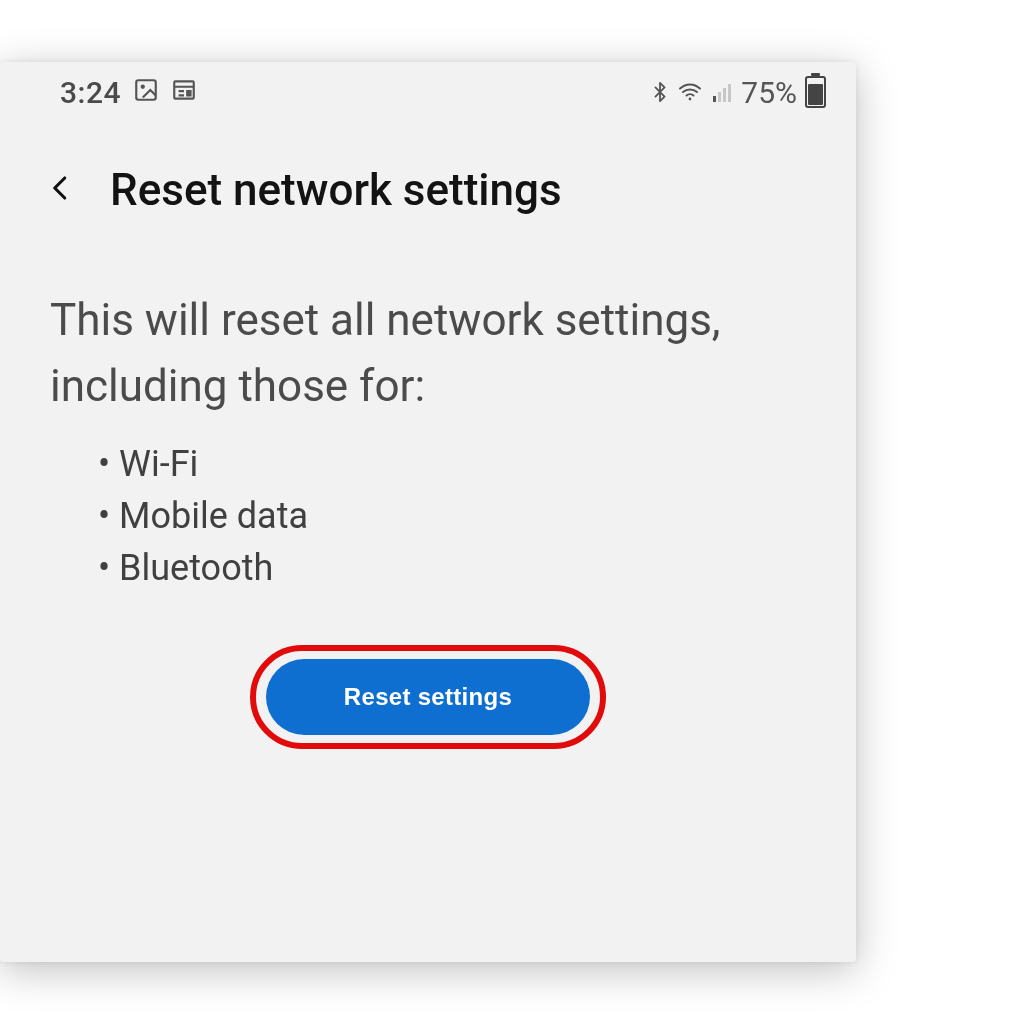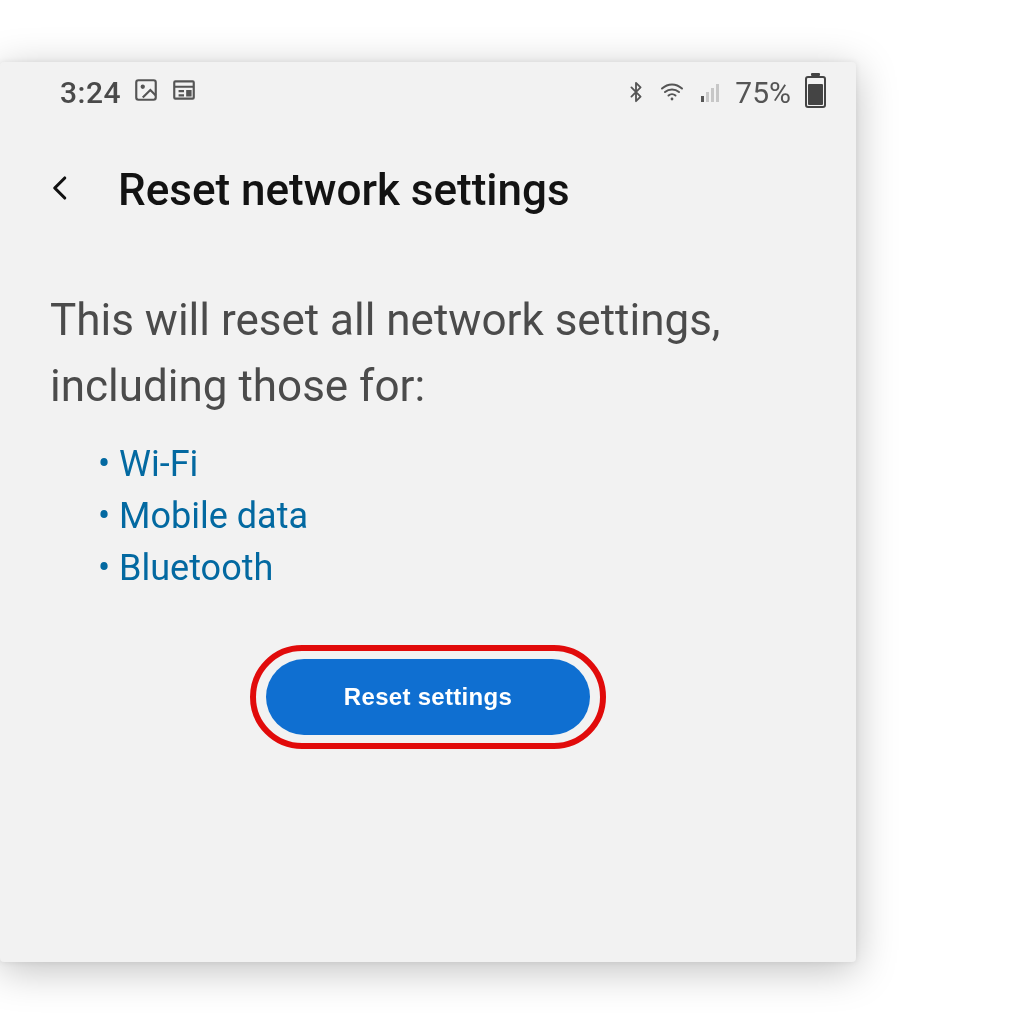--- a/index.html
+++ b/index.html
@@ -2,36 +2,36 @@
 <html><head>
 <meta charset="utf-8">
 <style>
   html,body{margin:0;padding:0;width:1024px;height:1024px;background:#fff;font-family:-apple-system,BlinkMacSystemFont,"Segoe UI",Roboto,Helvetica,Arial,sans-serif;}
   .stage{width:856px;height:1024px;display:flex;align-items:center;justify-content:center;}
   .card{width:900px;height:900px;background:#f2f2f2;border-radius:4px;box-shadow:0 8px 40px rgba(0,0,0,.25),0 0 6px rgba(0,0,0,.08);position:relative;overflow:hidden;}
 
   
   .statusbar{display:flex;justify-content:space-between;align-items:center;height:60px;padding:0 30px;color:#4a4a4a;}
   .sb-left{display:flex;align-items:center;gap:12px;font-size:30px;font-weight:500;letter-spacing:.5px;margin-left:30px;}
-  .sb-right{display:flex;align-items:center;gap:10px;font-size:30px;color:#555;}
+  .sb-right{display:flex;align-items:center;gap:4px;font-size:30px;color:#555;}
   .sb-right svg{display:block}
   .battery{display:inline-flex;align-items:center;}
   .battery-body{width:17px;height:28px;border:2.5px solid #444;border-radius:3px;position:relative;display:inline-block;margin-left:4px;}
   .battery-body::before{content:"";position:absolute;top:-5px;left:4px;width:9px;height:3px;background:#444;border-radius:1px;}
   .battery-fill{position:absolute;left:1px;right:1px;bottom:1px;height:75%;background:#444;border-radius:1px;}
 
   
-  .titlebar{display:flex;align-items:center;gap:36px;padding:40px 30px 10px 40px;}
+  .titlebar{display:flex;align-items:center;gap:28px;padding:40px 30px 10px 40px;}
   .back-btn{background:none;border:none;padding:6px;cursor:pointer;color:#111;}
   .page-title{font-size:44px;font-weight:500;color:#131313;}
 
   
   .body{padding:60px 50px 0 50px;color:#4b4b4b;}
   .desc{font-size:44px;line-height:1.5;}
-  .bullets{list-style:none;padding:0;margin:24px 0 0 48px;font-size:36px;color:#0369a1;}
+  .bullets{list-style:none;padding:0;margin:24px 0 0 48px;font-size:36px;color:#404040;}
   .bullets li{margin:10px 0;}
   .bullets li::before{content:"• ";}
 
   
   .cta-wrap{margin:56px auto 0;display:flex;justify-content:center;}
   .ring{border:6px solid #e10b0b;border-radius:64px;padding:8px 10px;display:inline-block;}
   .primary-btn{background:#0f6fd1;color:#fff;border:none;border-radius:60px;padding:24px 78px;font-size:24px;font-weight:700;cursor:pointer;letter-spacing:.3px;}
 </style>
 </head>
 <body>

